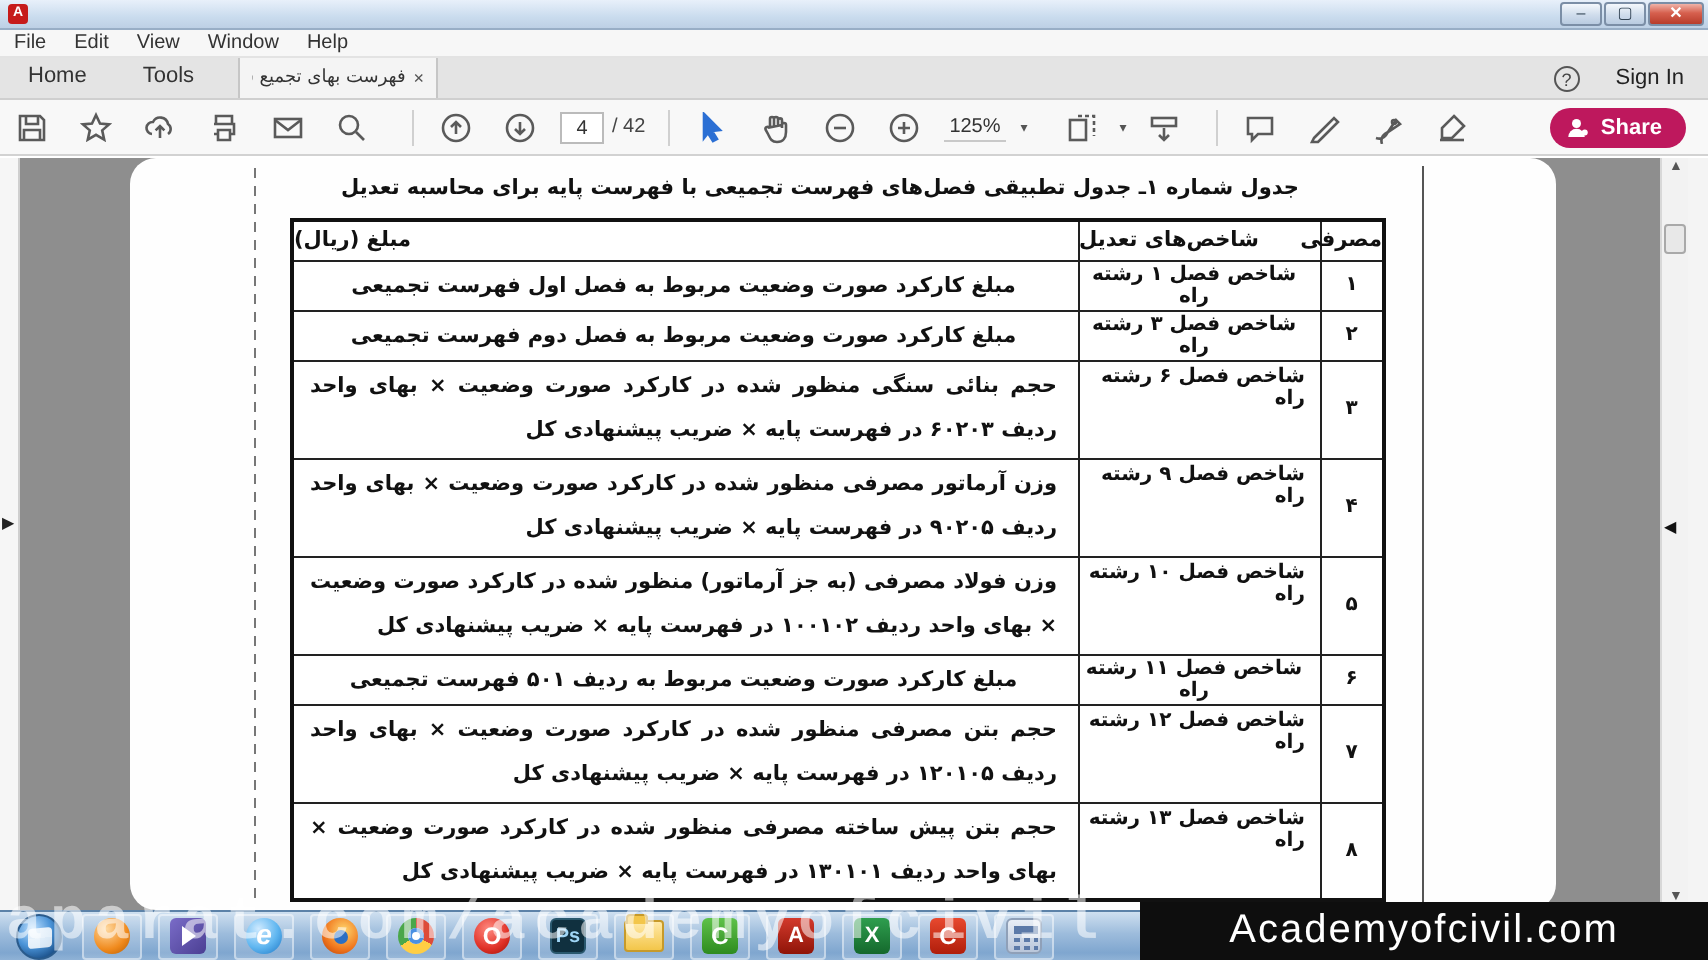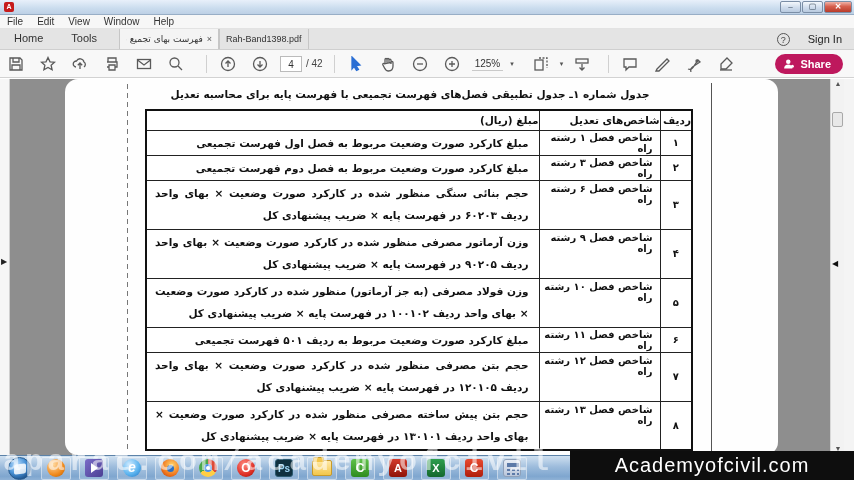--- a/index.html
+++ b/index.html
@@ -66,27 +66,27 @@
     background:repeating-linear-gradient(#777 0 5px, transparent 5px 9px); }
   .scanline-right { position:absolute; left:646px; top:4px; width:1px; height:368px; background:#555; }
 
   .doc-title { position:absolute; left:60px; top:9px; width:570px; text-align:center; direction:rtl;
     font-family:"DejaVu Sans", sans-serif; font-weight:bold; font-size:10.5px; color:#111; }
 
   table.adj { position:absolute; left:80px; top:30px; width:546px; border-collapse:collapse;
     direction:rtl; table-layout:fixed; background:#fff; border:2px solid #111; }
   table.adj th, table.adj td { border:1px solid #222; font-family:"DejaVu Sans", sans-serif;
     font-weight:bold; color:#111; }
-  table.adj th { height:20px; font-size:10.5px; text-align:right; }
+  table.adj th { height:20px; font-size:10.5px; text-align:left; }
   col.c-idx { width:32px; } col.c-ind { width:121px; } col.c-amt { width:393px; }
   td.row-index { text-align:center; font-size:10px; }
   td.indicator { font-size:10px; padding:2px 7px 0 2px; vertical-align:top; text-align:right; }
   td.amount { font-size:10.5px; padding:1px 10px 0 8px; vertical-align:top; text-align:justify;
     line-height:22px; }
-  tr.short { height:25px; } tr.short td.amount, tr.short td.indicator { vertical-align:middle; padding-top:0; }
+  tr.short { height:25px; } tr.short td.amount, tr.short td.indicator { vertical-align:middle; padding-top:0;text-align:center; }
   tr.tall { height:49px; }
 
   
   .scrollbar { position:absolute; left:830px; top:0; width:14px; height:376px; background:#f2f2f2;
     border-left:1px solid #d8d8d8; }
   .sb-arrow { position:absolute; left:0; width:14px; text-align:center; font-size:7px; color:#555; }
   .sb-thumb { position:absolute; left:1px; top:33px; width:11px; height:15px; background:#e8e8e8;
     border:1px solid #a9a9a9; border-radius:2px; }
   .panel-handle { position:absolute; left:832px; top:180px; font-size:8px; color:#111; }
   .right-strip { position:absolute; left:844px; top:0; width:10px; height:376px; background:#f4f4f4; }
@@ -164,23 +164,20 @@
     <span class="menu-item">Help</span>
   </div>
 
   <div class="tabbar">
     <span class="apptab">Home</span>
     <span class="apptab">Tools</span>
     <div class="doctab active" style="margin-left:8px;">
       <span class="label">فهرست بهای تجمیع شد...</span>
       <span class="close">×</span>
     </div>
-    <div class="doctab second">
-      <span class="label">Rah-Band1398.pdf</span>
-    </div>
     <div class="tabbar-right">
       <div class="help-circle">?</div>
       <span class="signin">Sign In</span>
     </div>
   </div>
 
   <div class="toolbar">
     <span class="tb-ico"><svg viewBox="0 0 16 16">
           <path d="M2 2h10l2 2v10H2z"></path>
           <path d="M5 2v4h6V2M4 14V9h8v5"></path>
@@ -276,21 +273,21 @@
       <div class="doc-title">جدول شماره ۱ـ جدول تطبیقی فصل‌های فهرست تجمیعی با فهرست پایه برای محاسبه تعدیل</div>
 
       <table class="adj">
         <colgroup>
             <col class="c-idx">
             <col class="c-ind">
             <col class="c-amt">
           </colgroup>
         <thead>
           <tr>
-            <th>ردیف</th>
+            <th>مصرفی</th>
             <th>شاخص‌های تعدیل</th>
             <th>مبلغ (ریال)</th>
           </tr>
         </thead>
         <tbody>
             <tr class="short">
               <td class="row-index">۱</td>
               <td class="indicator">شاخص فصل ۱ رشته راه</td>
               <td class="amount">مبلغ کارکرد صورت وضعیت مربوط به فصل اول فهرست تجمیعی</td>
             </tr>

